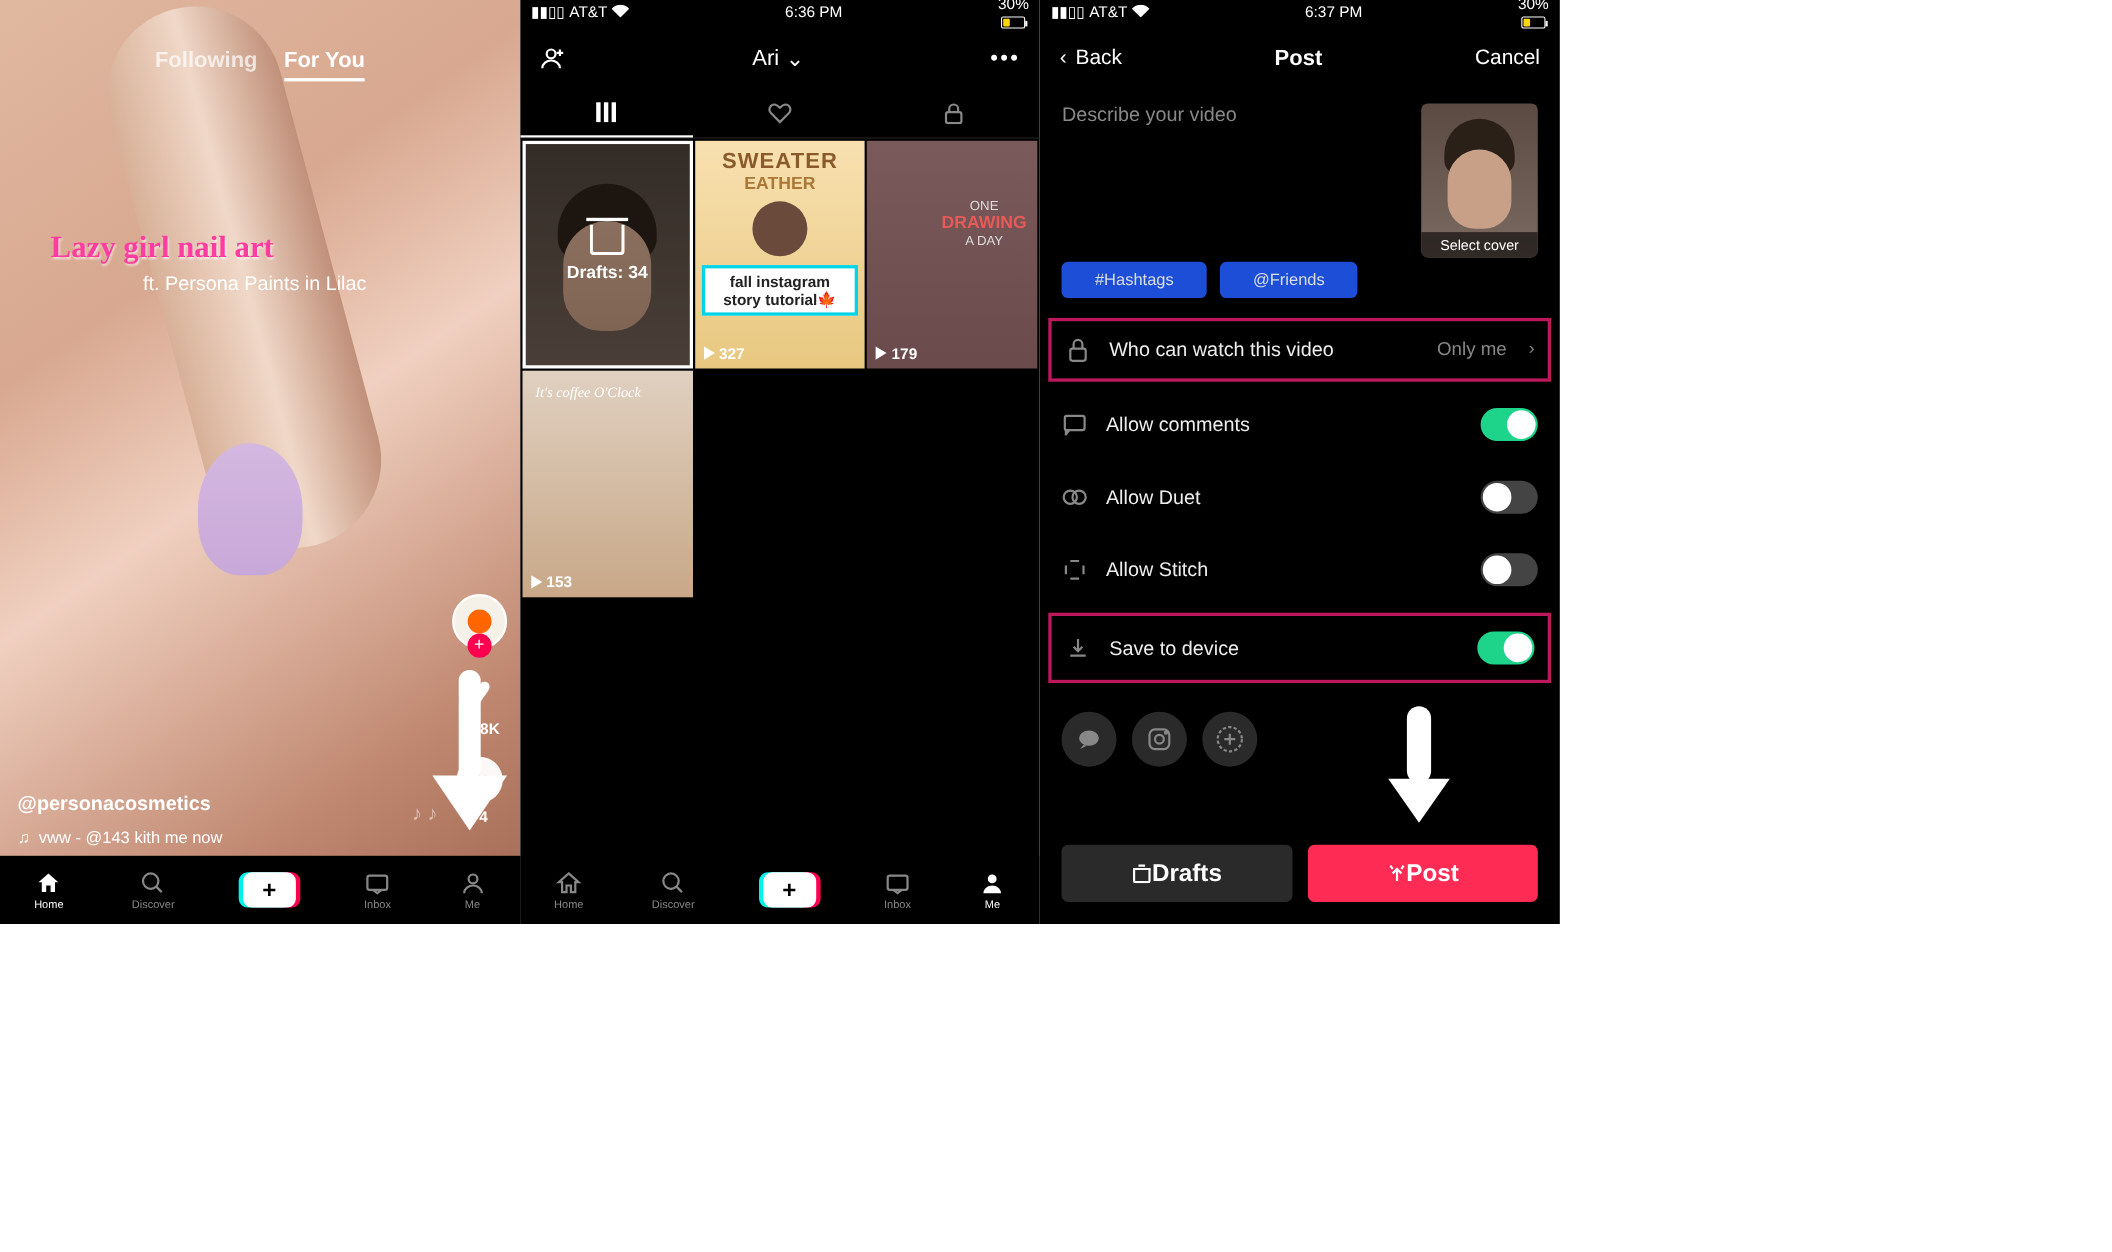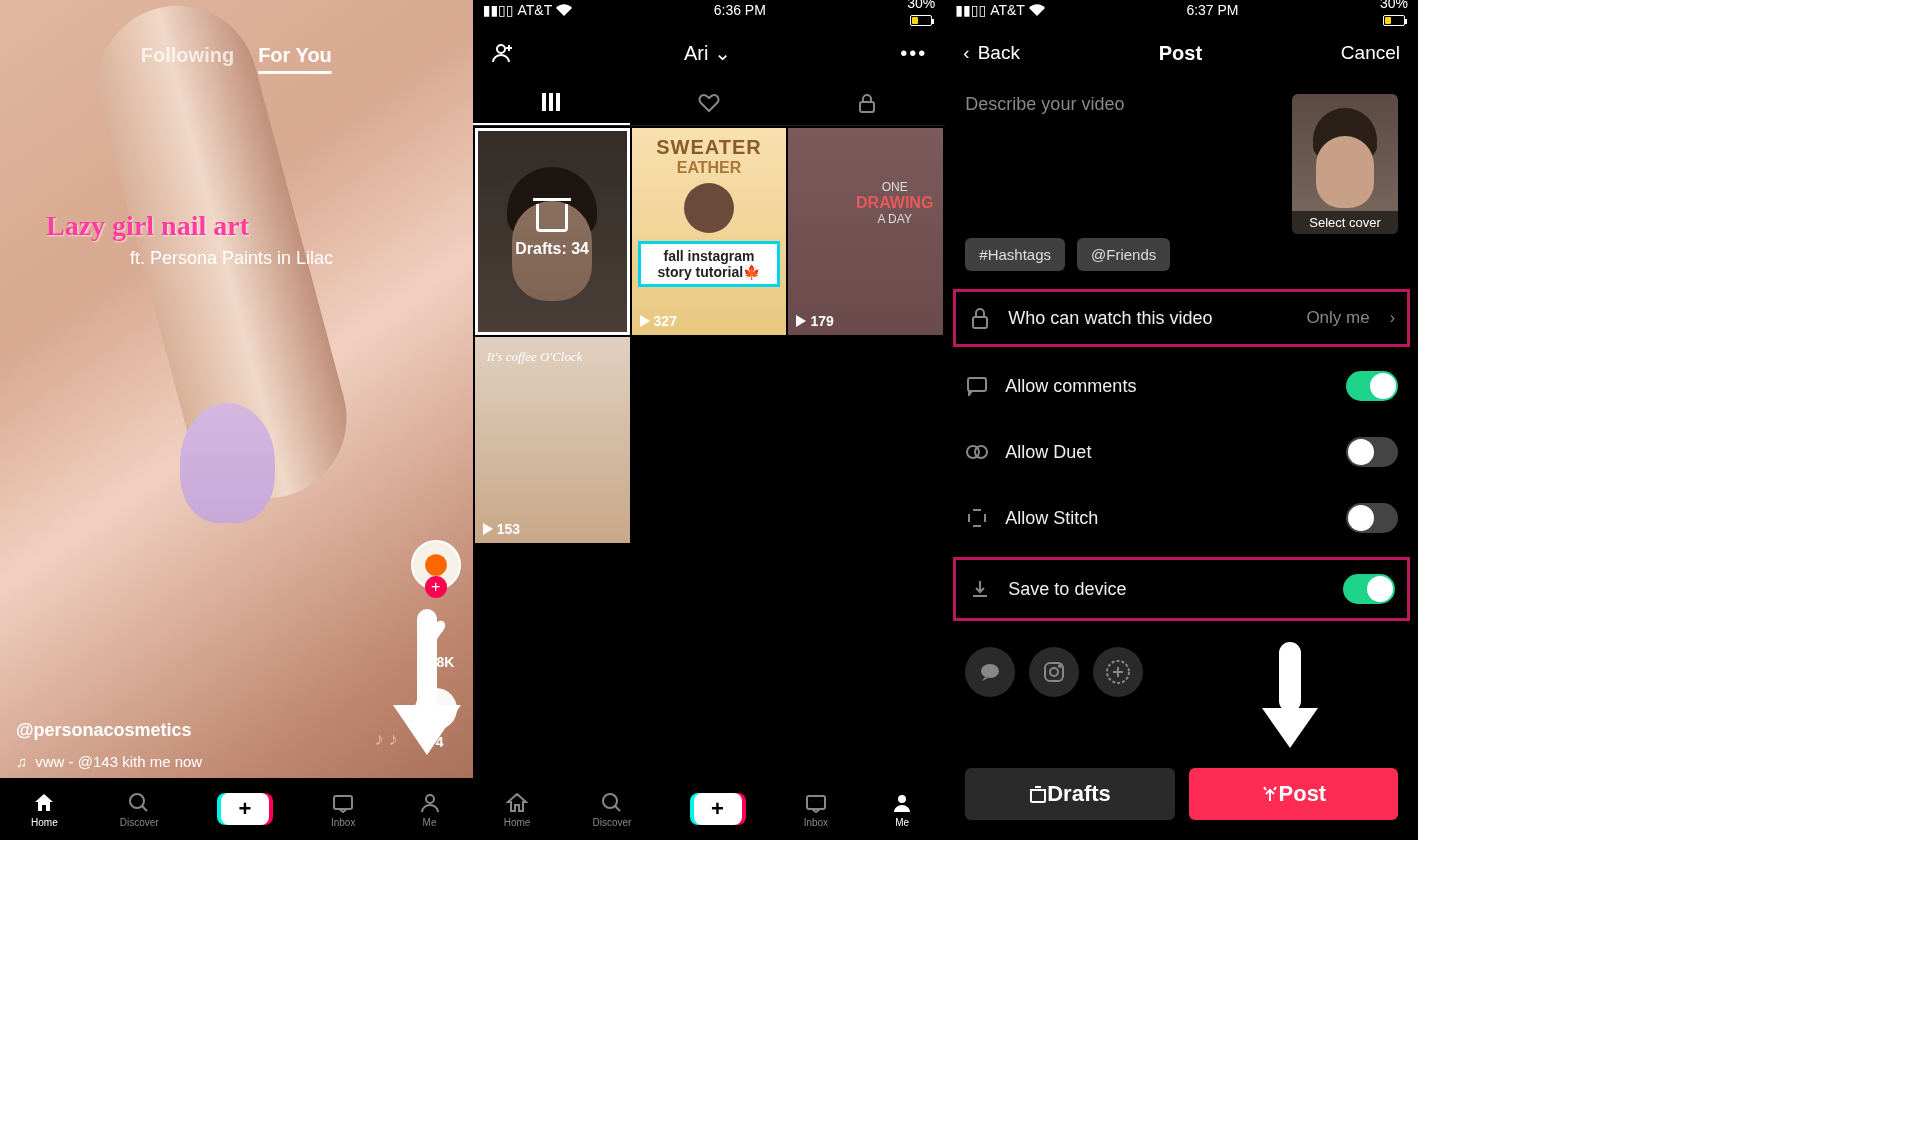--- a/index.html
+++ b/index.html
@@ -470,22 +470,22 @@
   padding: 4px 0;
   color: #fff;
 }
 .chip-row {
   display: flex;
   gap: 12px;
   padding: 0 20px;
   margin-top: -10px;
 }
 .chip {
-  background: #404040;
-  padding: 8px 14px;
+  background: #1d4ed8;
+  padding: 8px 30px;
   border-radius: 6px;
   font-size: 15px;
   color: #ddd;
 }
 .setting-row {
   display: flex;
   align-items: center;
   padding: 18px 20px;
   gap: 16px;
 }

